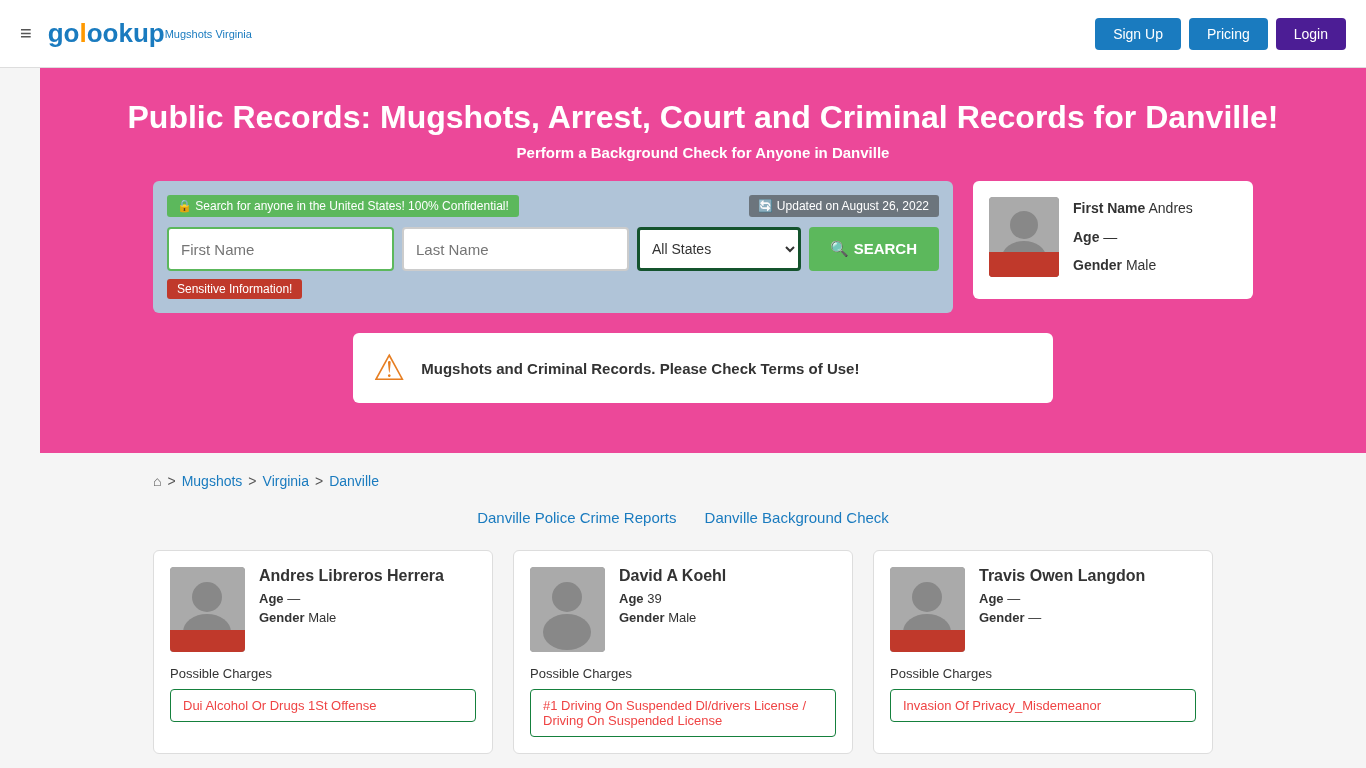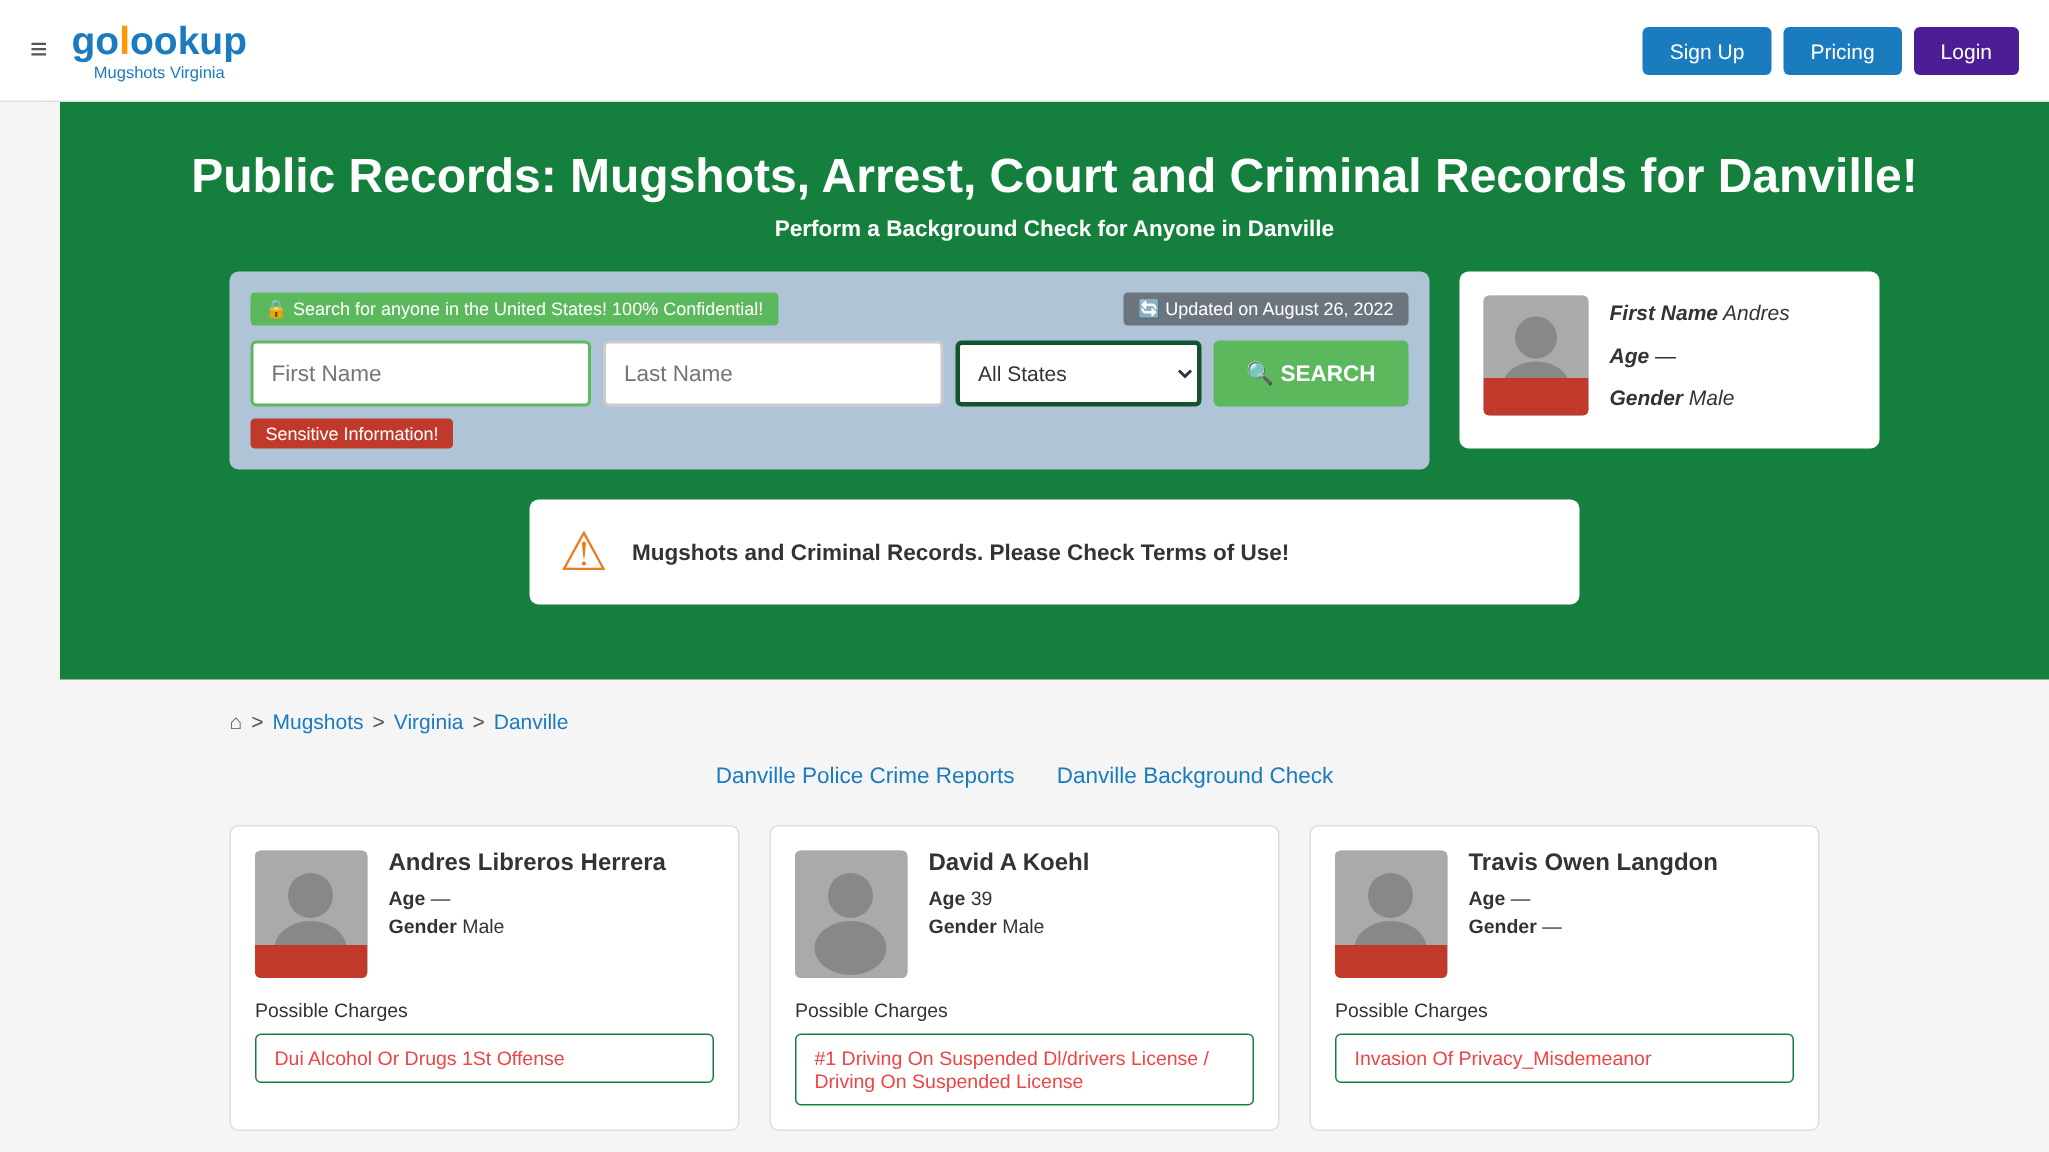--- a/index.html
+++ b/index.html
@@ -10,41 +10,41 @@
       display: flex;
       align-items: center;
       justify-content: space-between;
       padding: 10px 20px;
       background: #fff;
       border-bottom: 1px solid #ddd;
       height: 68px;
     }
     .header-left { display: flex; align-items: center; gap: 16px; }
     .hamburger { font-size: 20px; cursor: pointer; color: #555; }
-    .logo-area { display: flex; flex-direction: column; align-items: center; }
+    .logo-area { display: flex; align-items: center; }
     .logo-text { font-size: 26px; font-weight: bold; color: #1a7bbf; }
     .logo-text span { color: #f90; }
     .logo-sub { font-size: 11px; color: #1a7bbf; }
     .header-right { display: flex; gap: 8px; }
     .btn-signup {
       background: #1a7bbf; color: #fff; border: none; padding: 8px 18px;
       border-radius: 4px; cursor: pointer; font-size: 14px;
     }
     .btn-pricing {
       background: #1a7bbf; color: #fff; border: none; padding: 8px 18px;
       border-radius: 4px; cursor: pointer; font-size: 14px;
     }
     .btn-login {
       background: #4c1d95; color: #fff; border: none; padding: 8px 18px;
       border-radius: 4px; cursor: pointer; font-size: 14px;
     }
 
     
     .hero {
-      background: #15803d;
+      background: #ec4899;
       color: #fff;
       padding: 30px 20px 30px;
       margin-left: 40px;
     }
     .hero-title {
       text-align: center;
       font-size: 32px;
       font-weight: bold;
       margin-bottom: 8px;
       line-height: 1.2;
@@ -119,21 +119,20 @@
     .profile-card {
       width: 280px;
       background: #fff;
       border-radius: 6px;
       padding: 16px;
       color: #333;
       display: flex;
       align-items: flex-start;
       gap: 14px;
       flex-shrink: 0;
-      font-style: italic;
     }
     .profile-avatar {
       width: 70px;
       height: 80px;
       background: #999;
       border-radius: 4px;
       flex-shrink: 0;
       position: relative;
       overflow: hidden;
     }

